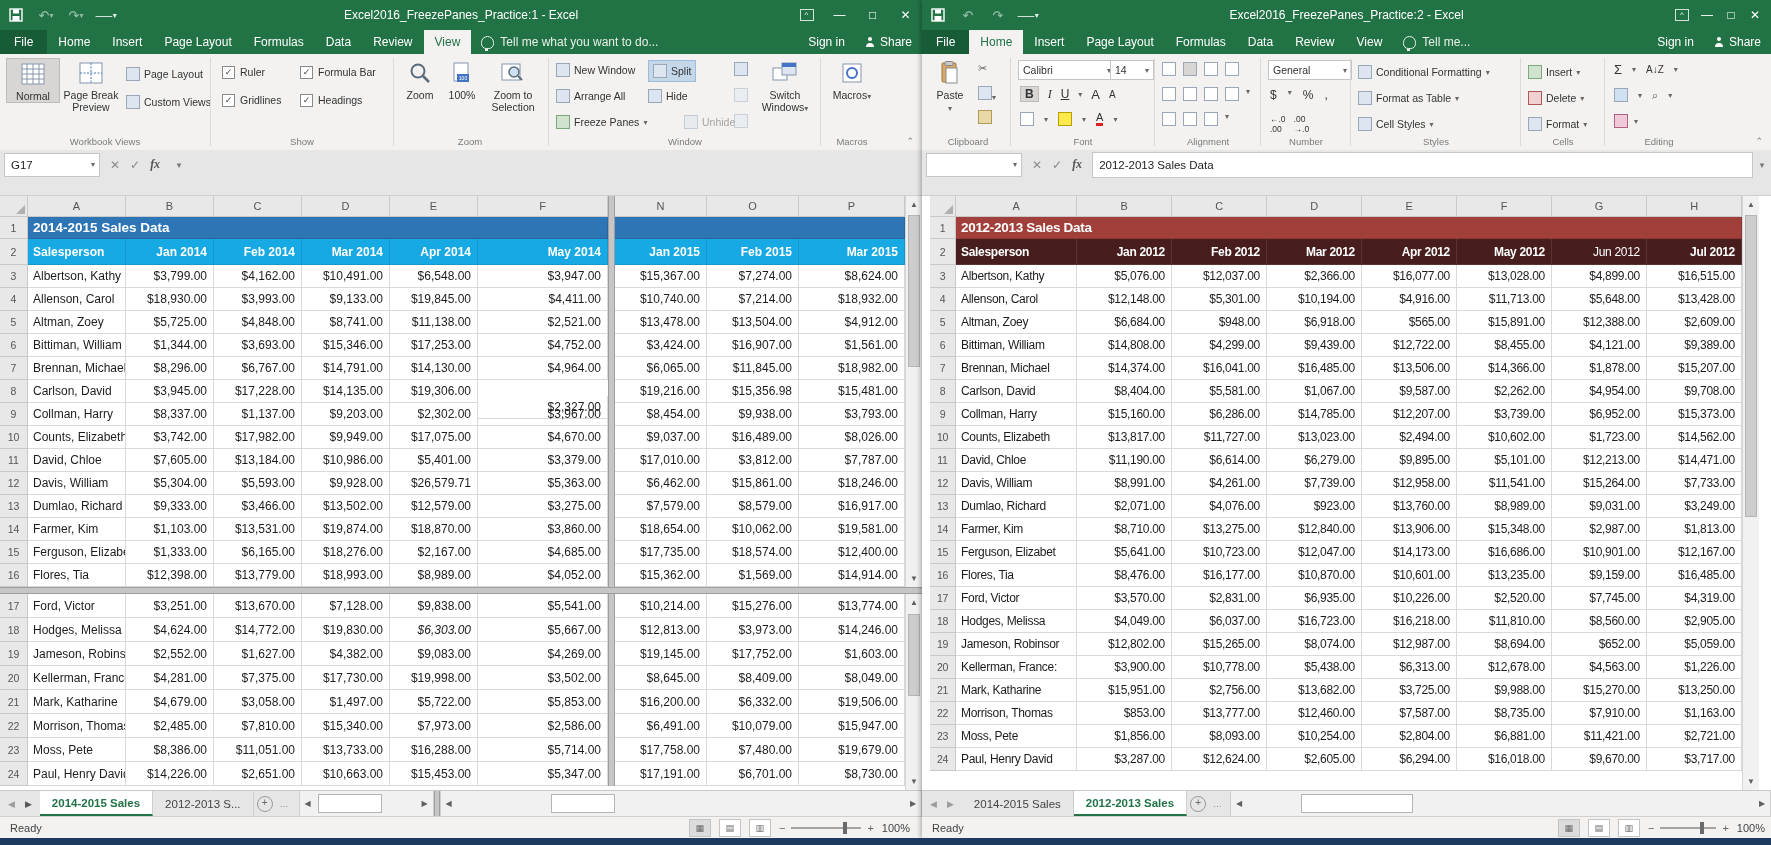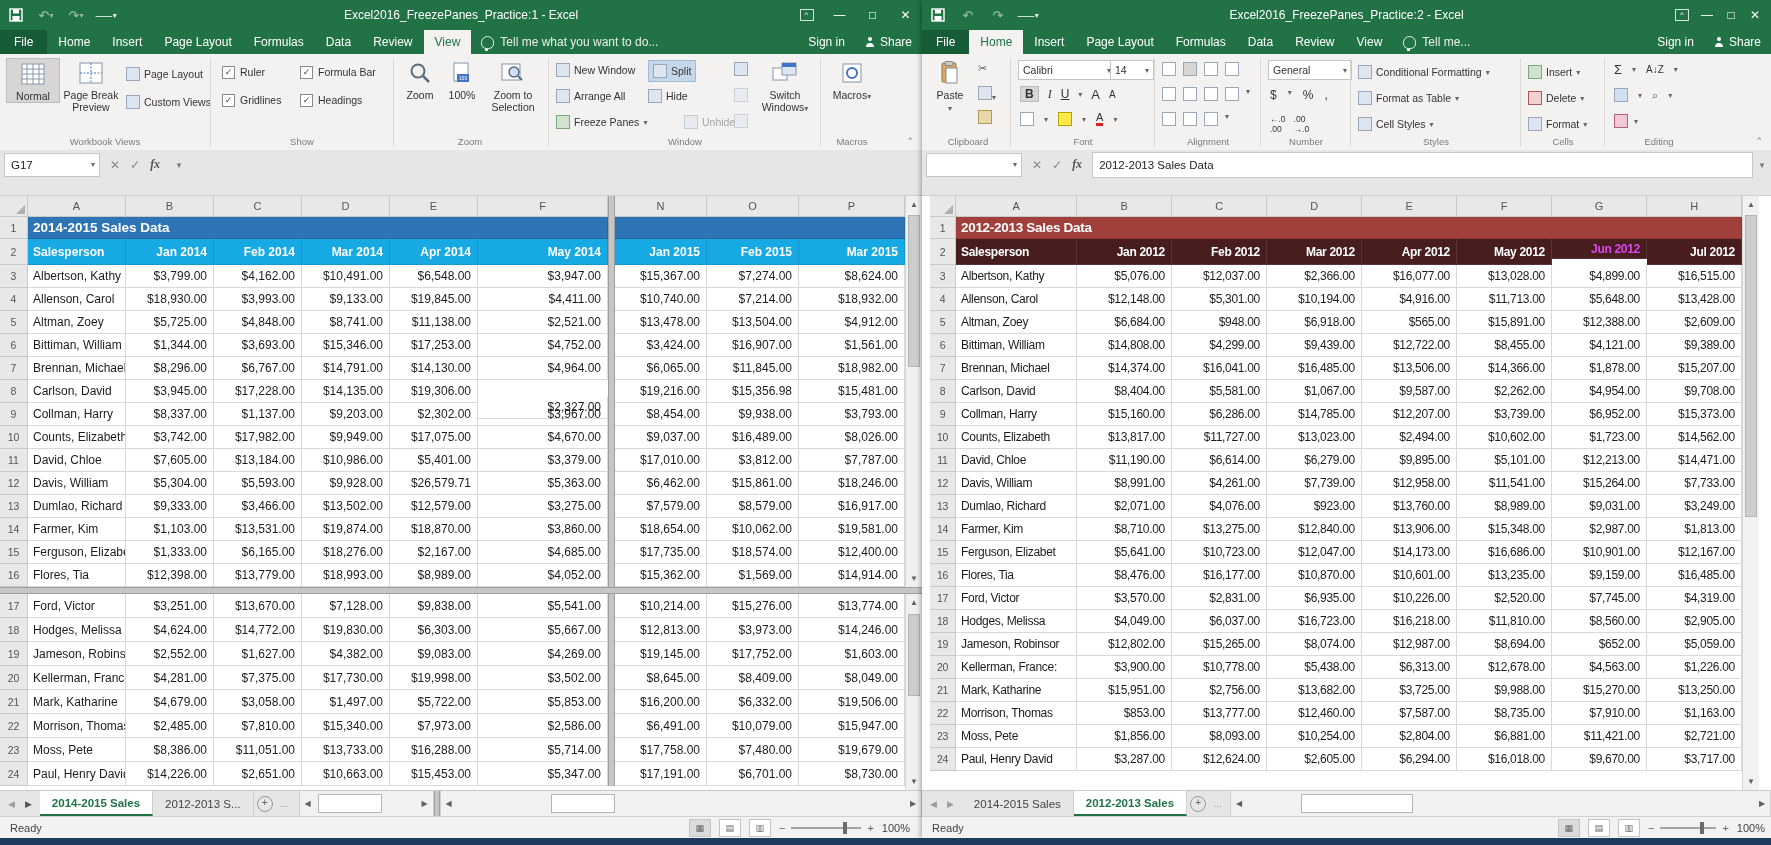--- a/index.html
+++ b/index.html
@@ -551,21 +551,21 @@
         <div class="gc money" style="width: 92px; height: 24px;">$10,214.00</div>
         <div class="gc money" style="width: 92px; height: 24px;">$15,276.00</div>
         <div class="gc money" style="width: 106px; height: 24px;">$13,774.00</div>
       </div>
       <div class="grow" style="height: 24px;">
         <div class="gc gutter" style="width: 28px; height: 24px;">18</div>
         <div class="gc name" style="width: 98px; height: 24px;">Hodges, Melissa</div>
         <div class="gc money" style="width: 88px; height: 24px;">$4,624.00</div>
         <div class="gc money" style="width: 88px; height: 24px;">$14,772.00</div>
         <div class="gc money" style="width: 88px; height: 24px;">$19,830.00</div>
-        <div class="gc money" style="width: 88px; height: 24px;">$6,303.00</div>
+        <div class="gc money" style="width: 88px; height: 24px; font-style: italic;">$6,303.00</div>
         <div class="gc money" style="width: 130px; height: 24px;">$5,667.00</div>
         <div style="width: 7px; height: 24px;;background:#c6c6c6;border-left:1px solid #9e9e9e;border-right:1px solid #9e9e9e;box-sizing:border-box;"></div>
         <div class="gc money" style="width: 92px; height: 24px;">$12,813.00</div>
         <div class="gc money" style="width: 92px; height: 24px;">$3,973.00</div>
         <div class="gc money" style="width: 106px; height: 24px;">$14,246.00</div>
       </div>
       <div class="grow" style="height: 24px;">
         <div class="gc gutter" style="width: 28px; height: 24px;">19</div>
         <div class="gc name" style="width: 98px; height: 24px;">Jameson, Robinsor</div>
         <div class="gc money" style="width: 88px; height: 24px;">$2,552.00</div>
@@ -939,21 +939,21 @@
         <div class="gc name" style="width: 786px; height: 22px;;background:#A13F3B;color:#fff;font-weight:bold;font-size:13.5px;border-color:rgba(0,0,0,.12);">2012-2013 Sales Data</div>
       </div>
       <div class="grow" style="height: 26px;">
         <div class="gc gutter" style="width: 26px; height: 26px;">2</div>
         <div class="gc name" style="width: 121px; height: 26px;;background:#471D1D;color:#fff;font-weight:bold;border-color:rgba(255,255,255,.10);">Salesperson</div>
         <div class="gc money" style="width: 95px; height: 26px;;background:#471D1D;color:#fff;font-weight:bold;border-color:rgba(255,255,255,.10);">Jan 2012</div>
         <div class="gc money" style="width: 95px; height: 26px;;background:#471D1D;color:#fff;font-weight:bold;border-color:rgba(255,255,255,.10);">Feb 2012</div>
         <div class="gc money" style="width: 95px; height: 26px;;background:#471D1D;color:#fff;font-weight:bold;border-color:rgba(255,255,255,.10);">Mar 2012</div>
         <div class="gc money" style="width: 95px; height: 26px;;background:#471D1D;color:#fff;font-weight:bold;border-color:rgba(255,255,255,.10);">Apr 2012</div>
         <div class="gc money" style="width: 95px; height: 26px;;background:#471D1D;color:#fff;font-weight:bold;border-color:rgba(255,255,255,.10);">May 2012</div>
-        <div class="gc money" style="width: 95px; height: 20px;;background:#471D1D;color:#d946ef;font-weight:bold;border-color:rgba(255,255,255,.10);">Jun 2012</div>
+        <div class="gc money" style="width: 95px; height: 26px;;background:#471D1D;color:#ffffff;font-weight:normal;border-color:rgba(255,255,255,.10);">Jun 2012</div>
         <div class="gc money" style="width: 95px; height: 26px;;background:#471D1D;color:#fff;font-weight:bold;border-color:rgba(255,255,255,.10);">Jul 2012</div>
       </div>
       <div class="grow" style="height: 23px;">
         <div class="gc gutter" style="width: 26px; height: 23px;">3</div>
         <div class="gc name" style="width: 121px; height: 23px;">Albertson, Kathy</div>
         <div class="gc money" style="width: 95px; height: 23px;">$5,076.00</div>
         <div class="gc money" style="width: 95px; height: 23px;">$12,037.00</div>
         <div class="gc money" style="width: 95px; height: 23px;">$2,366.00</div>
         <div class="gc money" style="width: 95px; height: 23px;">$16,077.00</div>
         <div class="gc money" style="width: 95px; height: 23px;">$13,028.00</div>

